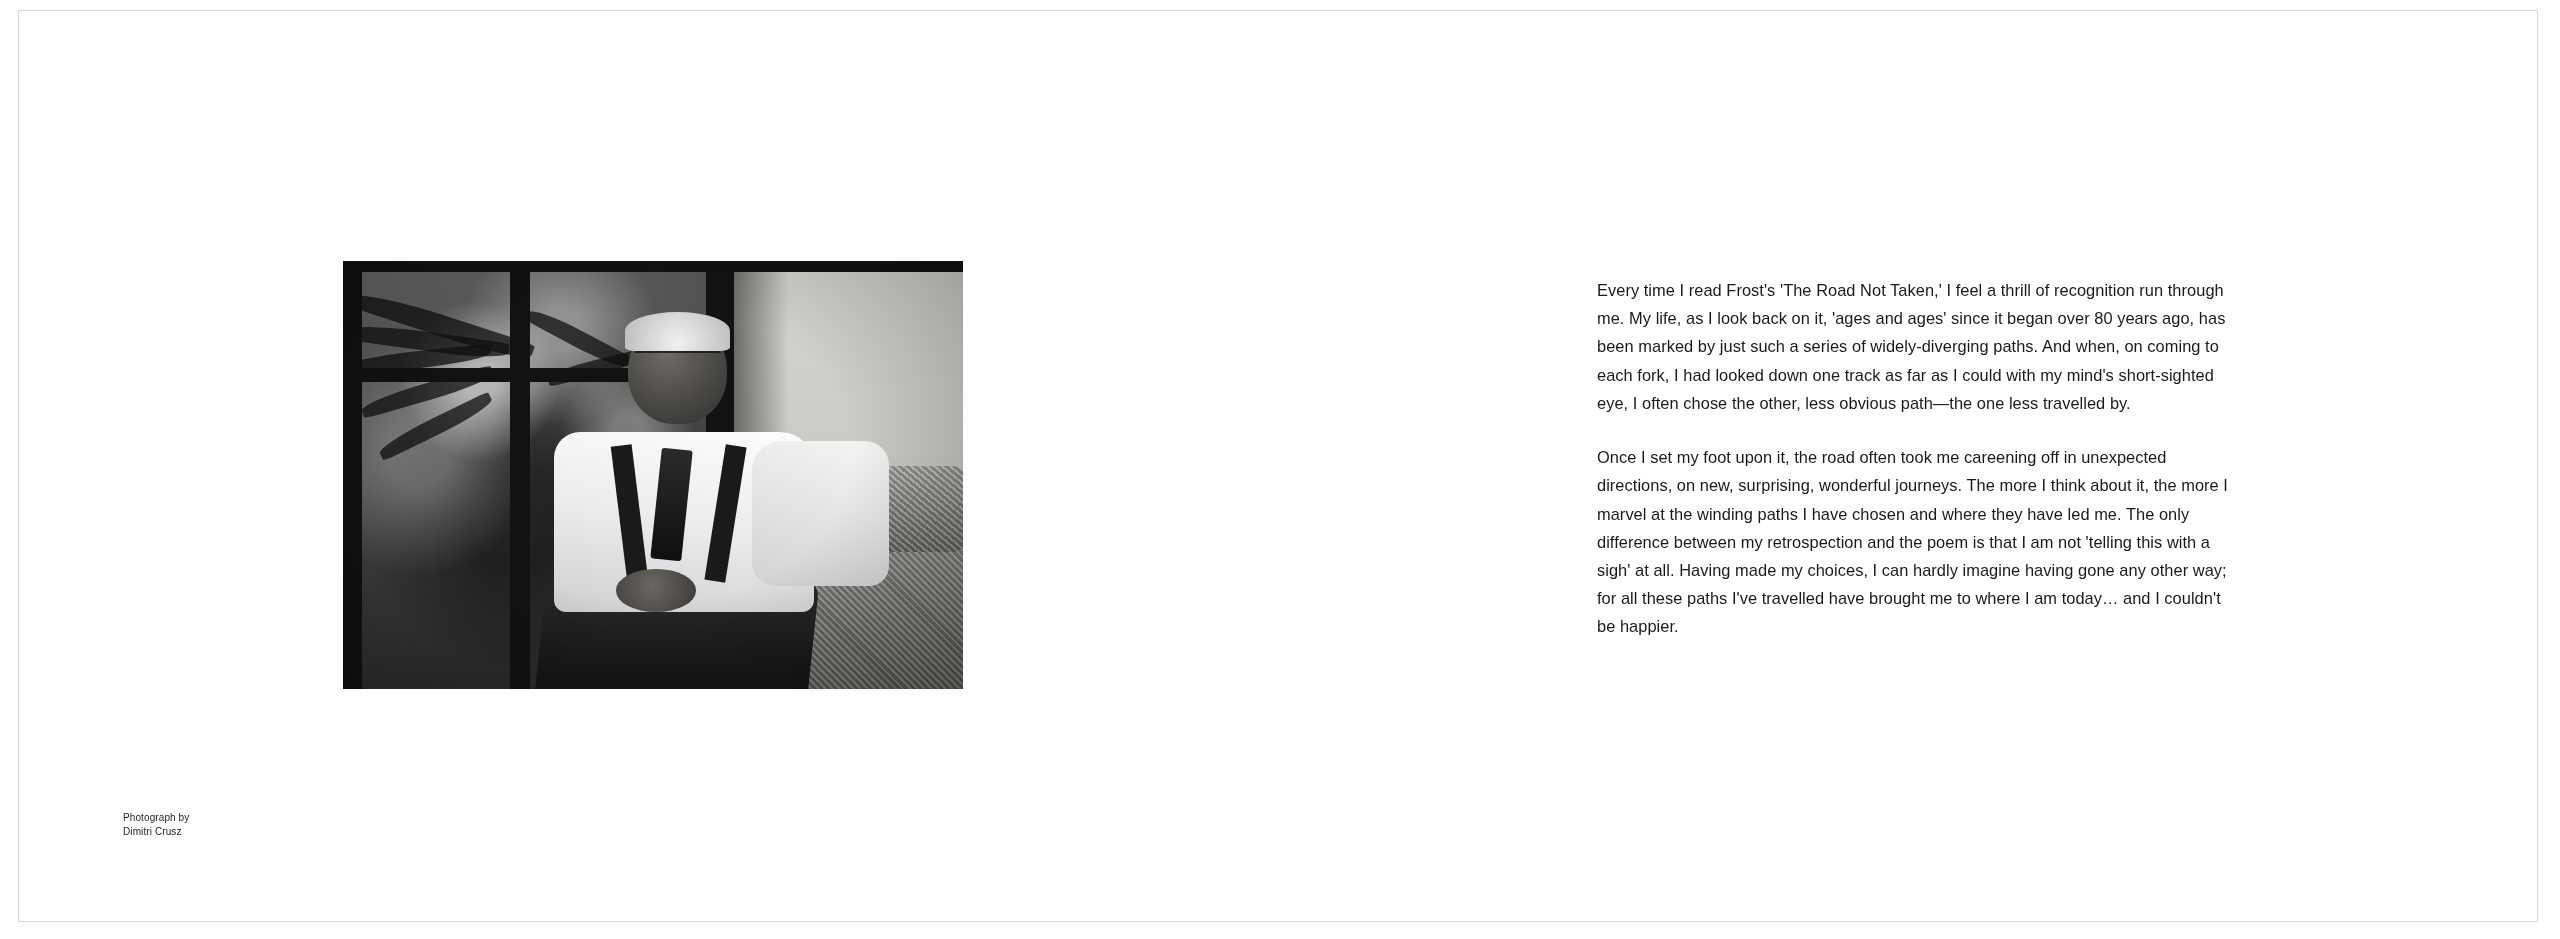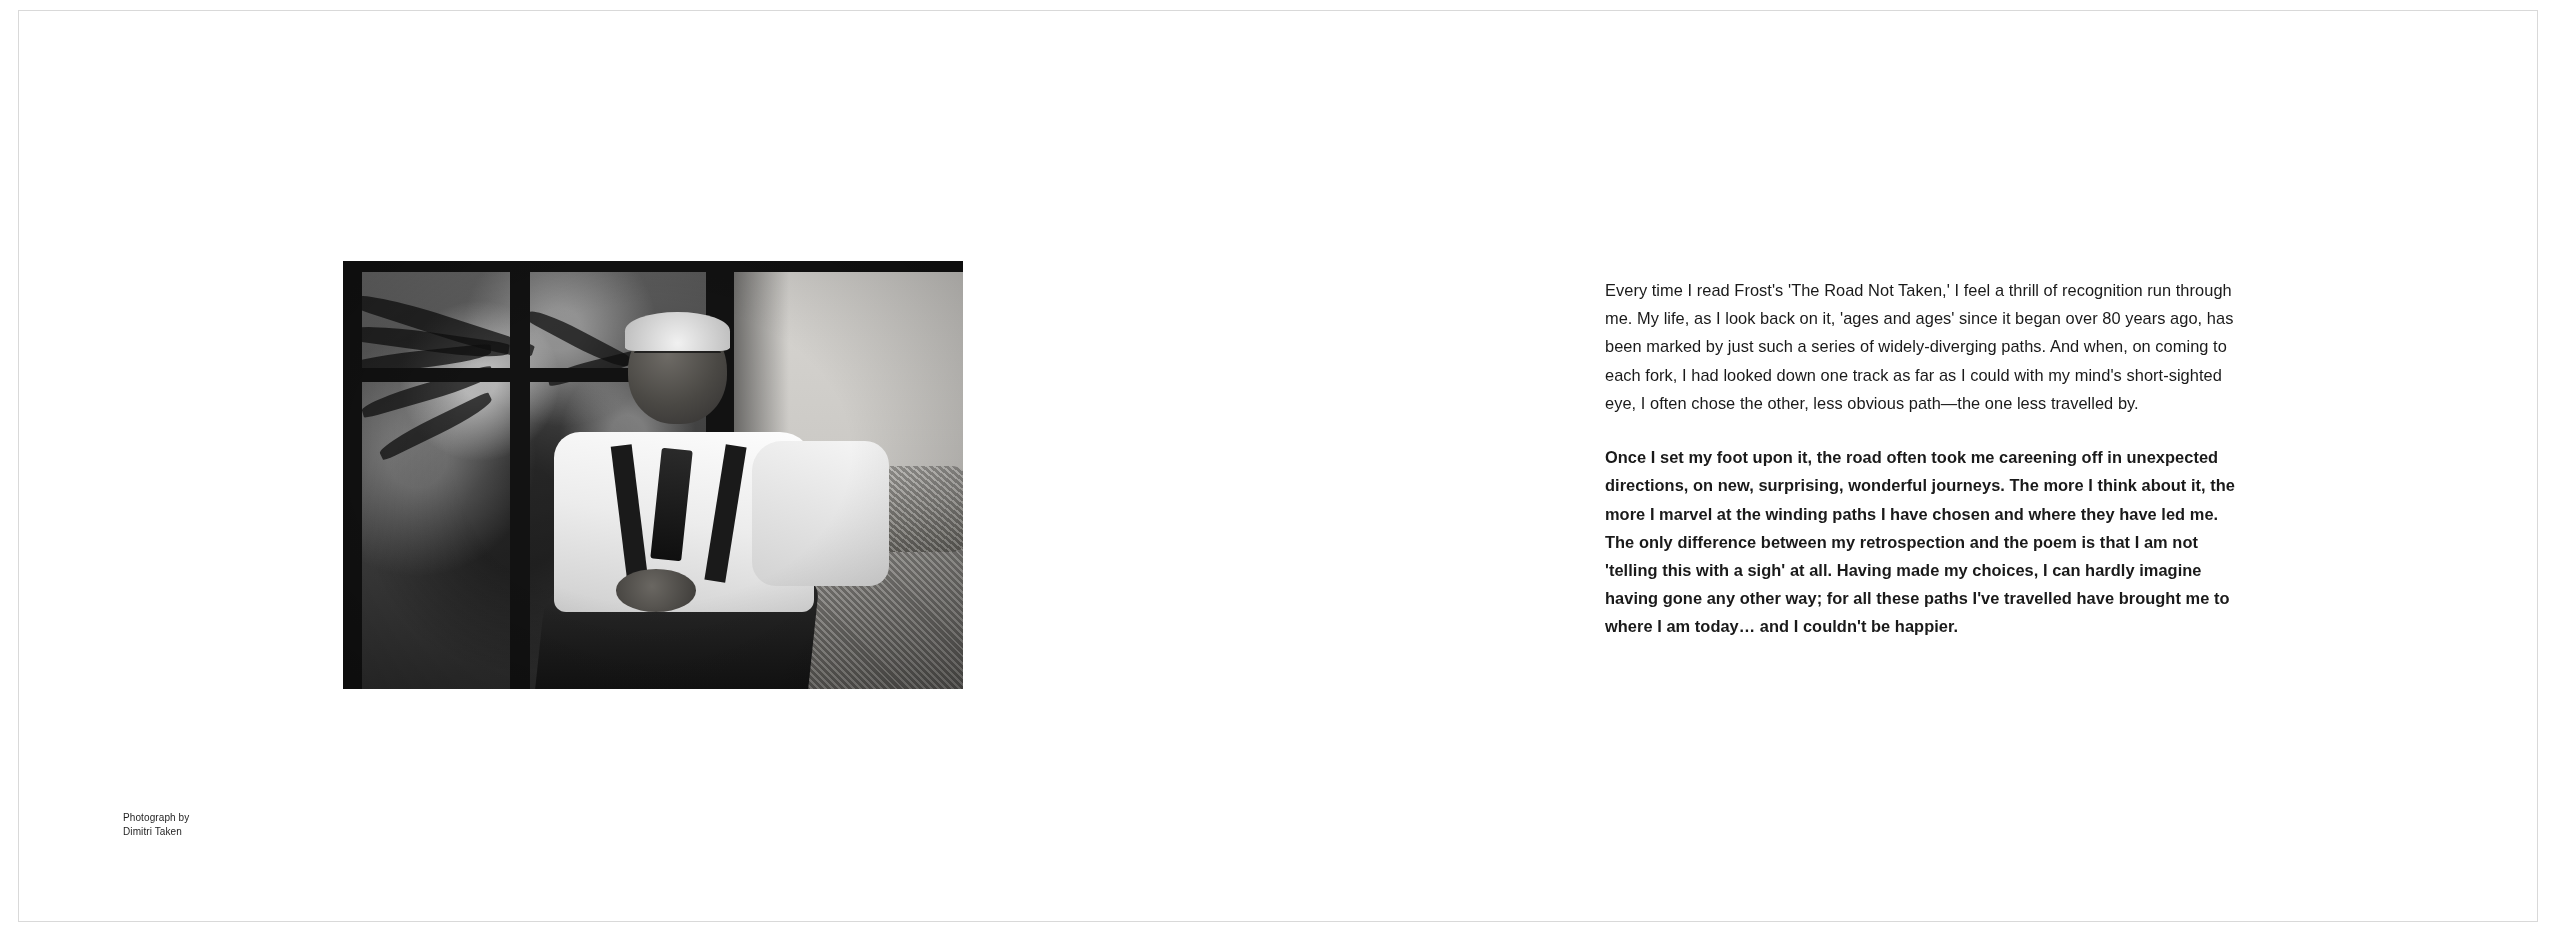--- a/index.html
+++ b/index.html
@@ -217,24 +217,24 @@
   .text-col {
     position: absolute;
     left: 1578px;
     top: 265px;
     width: 640px;
   }
   .para {
     font-size: 16.4px;
     line-height: 1.72;
     color: #1a1a1a;
-    margin: 0 0 26px 8px;
+    margin: 0 0 26px 0;
     letter-spacing: 0.05px;
   }
-  .para:last-child { margin-bottom: 0; font-weight: bold; }
+  .para:last-child { margin-bottom: 0; }
 </style>
 </head>
 <body>
 
 <div class="page">
 
   <div class="photo-block">
     <div class="photo">
       <div class="ph-garden"></div>
 
@@ -268,21 +268,21 @@
       <div class="ph-head"></div>
       <div class="ph-hair"></div>
       <div class="ph-glasses"></div>
 
       <div class="ph-vignette"></div>
     </div>
   </div>
 
   <div class="caption">
     <div>Photograph by</div>
-    <div>Dimitri Taken</div>
+    <div>Dimitri Crusz</div>
   </div>
 
   <div class="text-col">
     <p class="para">Every time I read Frost's 'The Road Not Taken,' I feel a thrill of recognition run through me. My life, as I look back on it, 'ages and ages' since it began over 80 years ago, has been marked by just such a series of widely-diverging paths. And when, on coming to each fork, I had looked down one track as far as I could with my mind's short-sighted eye, I often chose the other, less obvious path—the one less travelled by.</p>
     <p class="para">Once I set my foot upon it, the road often took me careening off in unexpected directions, on new, surprising, wonderful journeys. The more I think about it, the more I marvel at the winding paths I have chosen and where they have led me. The only difference between my retrospection and the poem is that I am not 'telling this with a sigh' at all. Having made my choices, I can hardly imagine having gone any other way; for all these paths I've travelled have brought me to where I am today… and I couldn't be happier.</p>
   </div>
 
 </div>
 
 </body></html>

